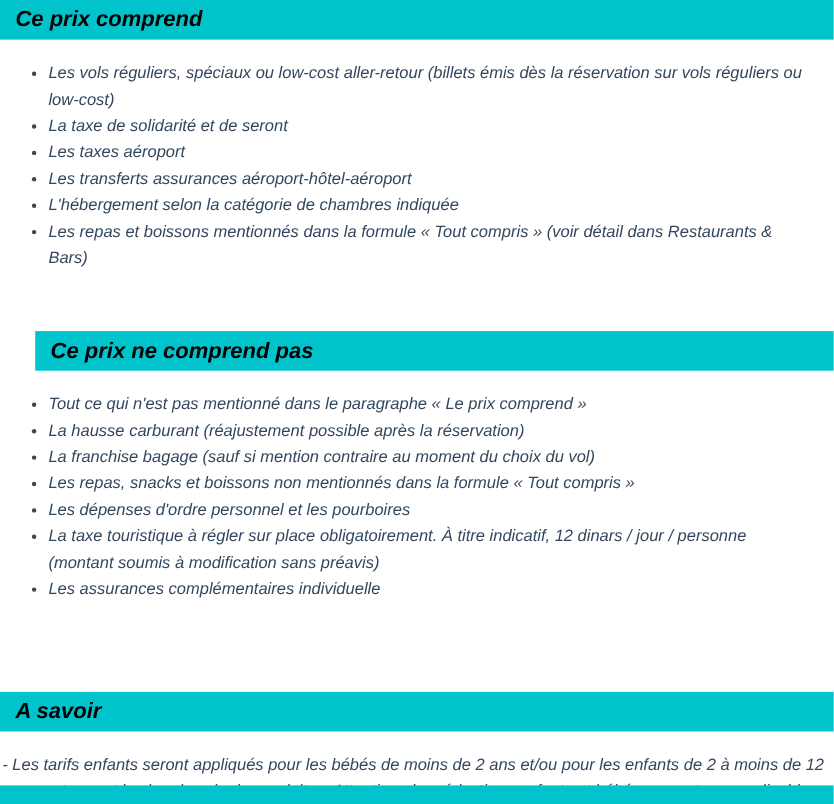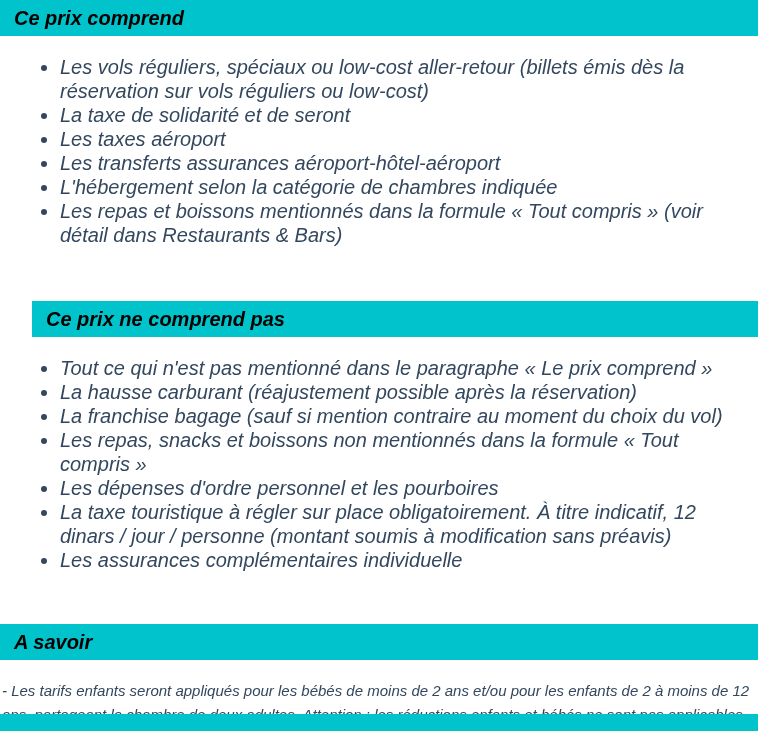--- a/index.html
+++ b/index.html
@@ -20,26 +20,26 @@
     background: #00c3cc;
     color: #000000;
     font-weight: bold;
     font-size: 20px;
     line-height: 24px;
     padding: 6px 14px;
     height: 24px;
     box-sizing: content-box;
   }
   .bar-2 { margin-top: 54px; margin-left: 32px; }
-  .bar-3 { margin-top: 52px; }
+  .bar-3 { margin-top: 81px; }
   ul.price-list {
-    margin: 19px 0 0 16px;
+    margin: 19px 0 0 0;
     padding: 0 20px 0 44px;
     list-style: disc;
-    font-size: 20px;
+    font-size: 15px;
     line-height: 24px;
   }
   ul.price-list li {
     padding-left: 0px;
   }
   .know-text {
     margin: 19px 0 0 0;
     padding: 0 6px 0 2px;
     font-size: 15px;
     line-height: 23.5px;

